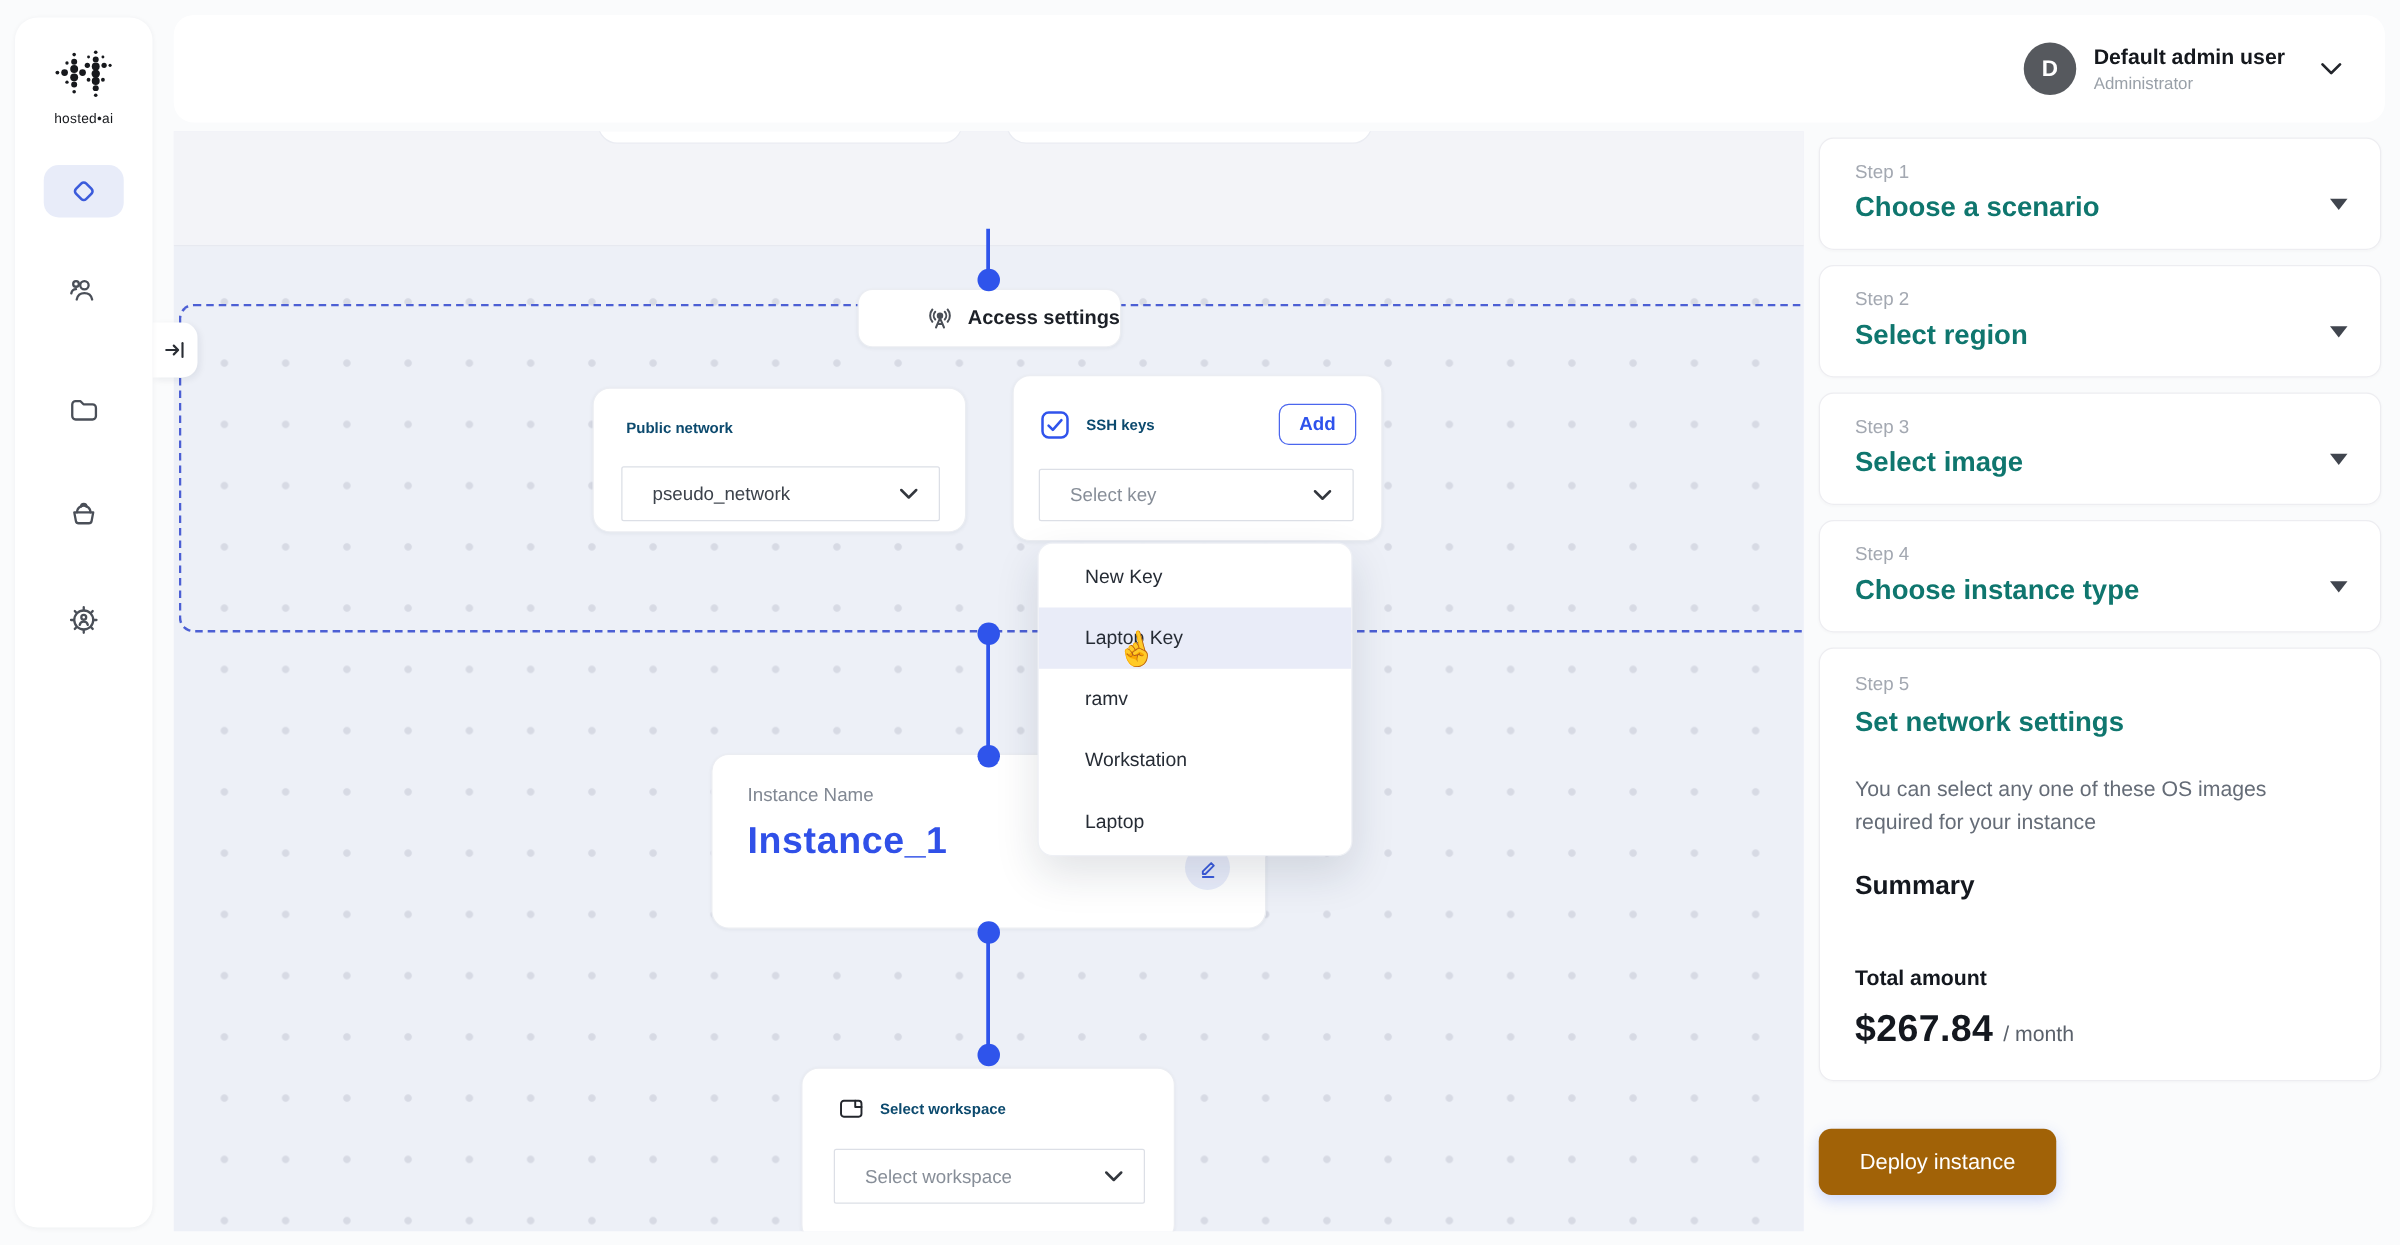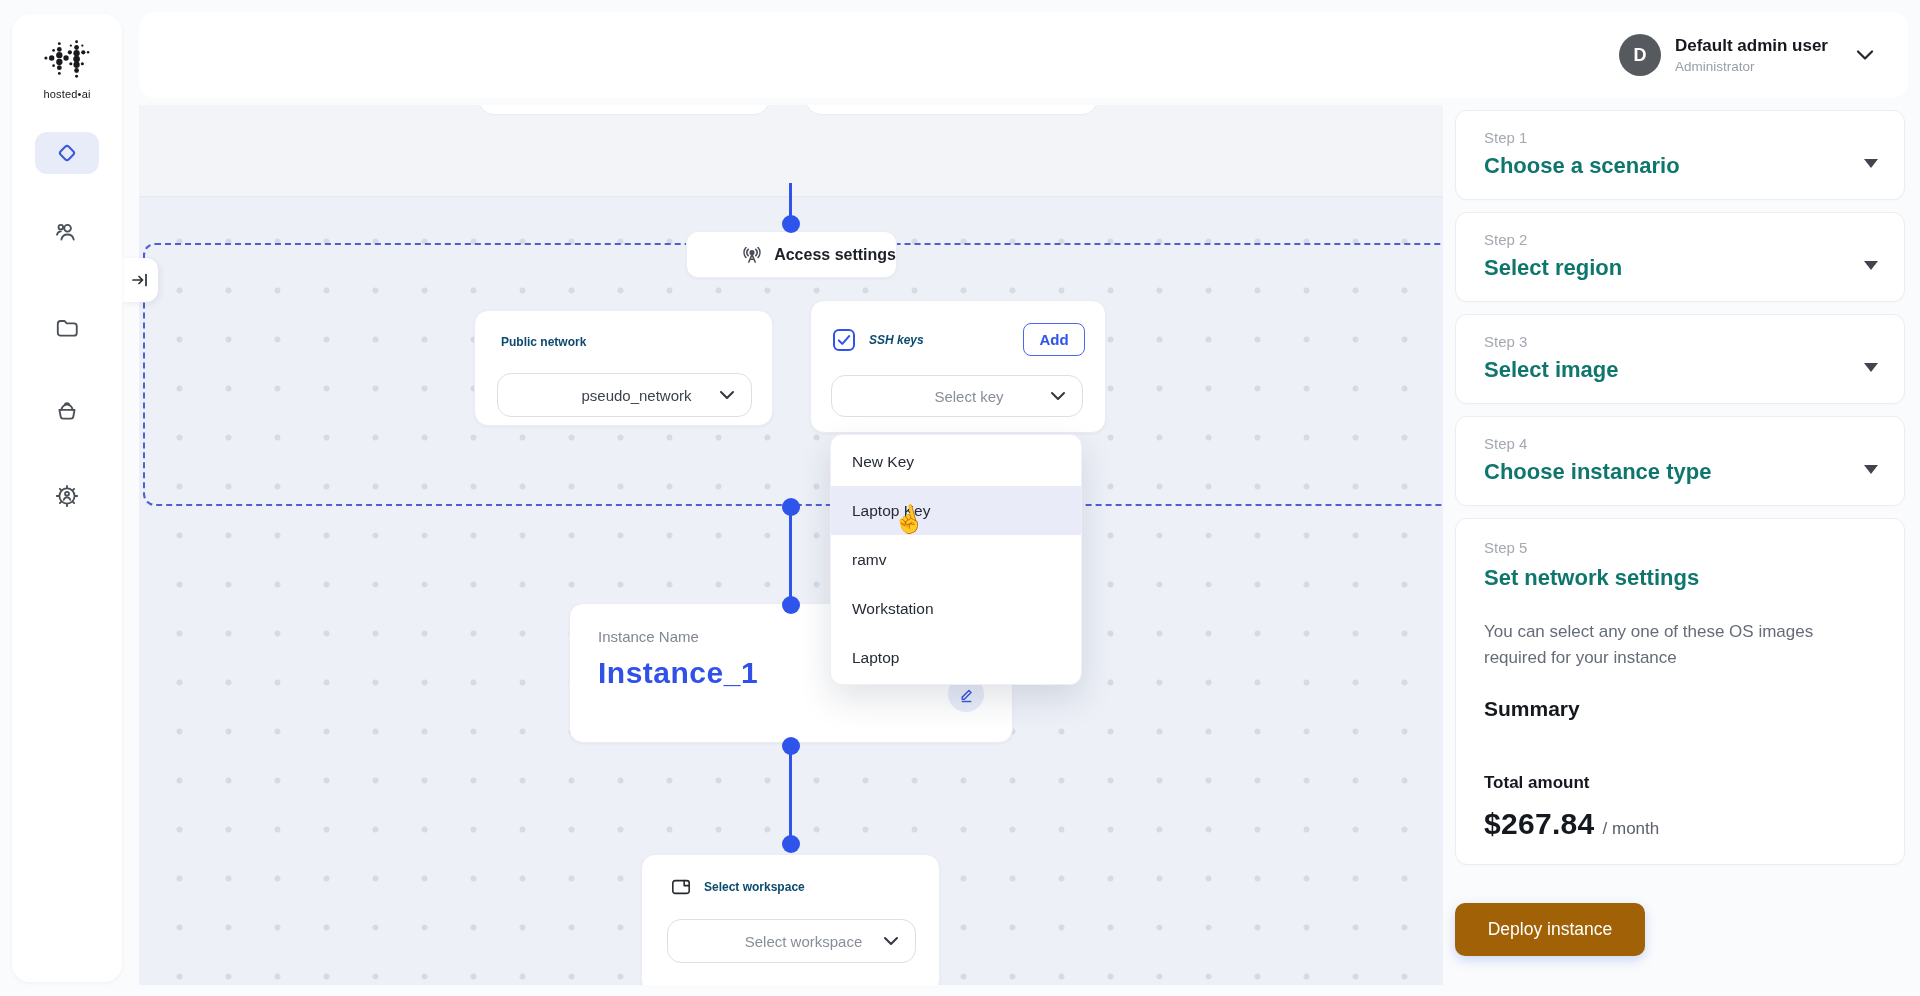--- a/index.html
+++ b/index.html
@@ -47,43 +47,43 @@
   .vline{position:absolute;width:3px;background:#2f54eb;z-index:3;}
   .cdot{position:absolute;width:18px;height:18px;border-radius:50%;background:#2f54eb;z-index:4;}
 
   .node{position:absolute;background:#fff;border:1px solid #ebedf2;border-radius:14px;
     box-shadow:0 1px 3px rgba(20,30,60,.05);z-index:3;}
   .access-node{left:547px;top:126px;width:211px;height:47px;border-radius:12px;
     display:flex;align-items:center;justify-content:flex-end;gap:10px;}
   .access-label{font-size:16px;font-weight:600;color:#1c2027;}
 
   .card-title{font-size:12px;font-weight:700;color:#0c4a6e;}
-  .select{position:absolute;background:#fff;border:1px solid #dcdfe6;border-radius:14px;
-    display:flex;align-items:center;cursor:pointer;justify-content:center;}
+  .select{position:absolute;background:#fff;border:1px solid #dcdfe6;border-radius:2px;
+    display:flex;align-items:center;cursor:pointer;}
   .select-text{margin-left:24px;font-size:15px;color:#3c424b;}
   .select-text.placeholder{color:#878e98;}
   .select .chev{position:absolute;right:16px;display:flex;}
 
   .pn-card{left:335px;top:205px;width:299px;height:116px;}
   .pn-title{position:absolute;left:26px;top:24px;}
   .pn-select{left:22px;top:62px;width:255px;height:44px;}
 
   .ssh-card{left:671px;top:195px;width:296px;height:133px;}
   .ssh-row{position:absolute;left:22px;top:22px;right:20px;height:33px;display:flex;align-items:center;}
   .checkbox{width:22px;height:22px;border:2px solid #3053ec;border-radius:6px;background:#fff;
     display:flex;align-items:center;justify-content:center;cursor:pointer;}
-  .ssh-title{margin-left:14px;font-style:italic;}
+  .ssh-title{margin-left:14px;}
   .add-btn{margin-left:auto;width:62px;height:33px;border:1.5px solid #4b66ee;border-radius:8px;
     background:#fff;color:#2e52ec;font-size:15px;font-weight:700;display:flex;align-items:center;
     justify-content:center;cursor:pointer;}
   .ssh-select{left:20px;top:74px;width:252px;height:42px;}
 
   .menu{position:absolute;left:691px;top:329px;width:252px;background:#fff;border:1px solid #eef0f5;
     border-radius:12px;box-shadow:0 14px 34px rgba(25,35,65,.13);z-index:10;padding:2px 0;overflow:hidden;}
-  .menu-item{height:49px;display:flex;align-items:center;padding-left:21px;font-size:15.5px;
+  .menu-item{height:49px;display:flex;align-items:center;padding-left:37px;font-size:15.5px;
     color:#262c35;cursor:pointer;}
   .menu-item.highlight{background:#e9ecf8;}
   .cursor-hand{position:absolute;left:754px;top:400px;font-size:26px;color:#2b2f36;z-index:11;
     transform:rotate(-14deg);}
 
   .inst-card{left:430px;top:498px;width:444px;height:140px;}
   .inst-label{position:absolute;left:28px;top:24px;font-size:15px;color:#818893;}
   .inst-value{position:absolute;left:28px;top:52px;font-size:30px;font-weight:700;color:#3050e8;letter-spacing:.5px;}
   .edit-btn{position:absolute;right:28px;top:72px;width:36px;height:36px;border-radius:50%;
     background:#e8ecfa;display:flex;align-items:center;justify-content:center;cursor:pointer;}

